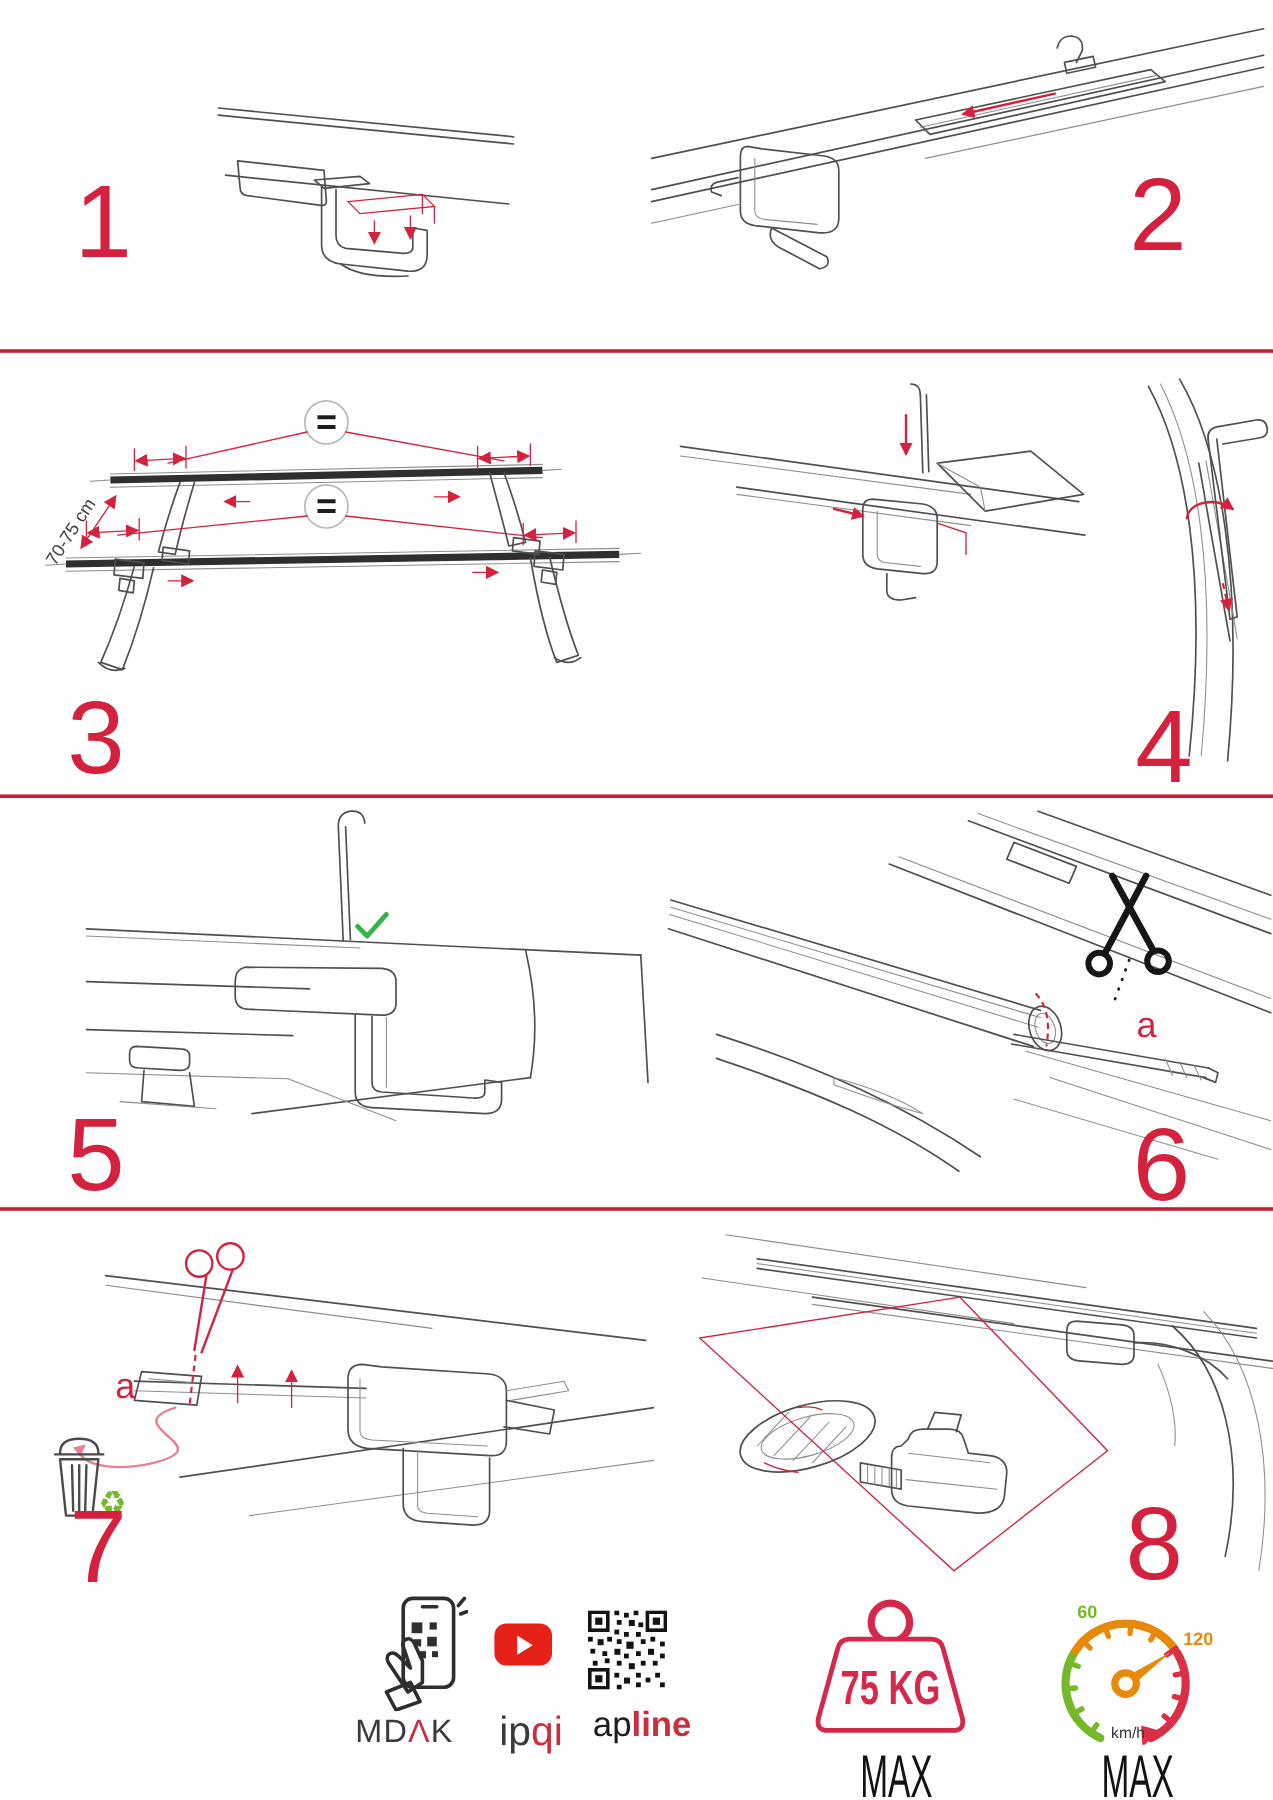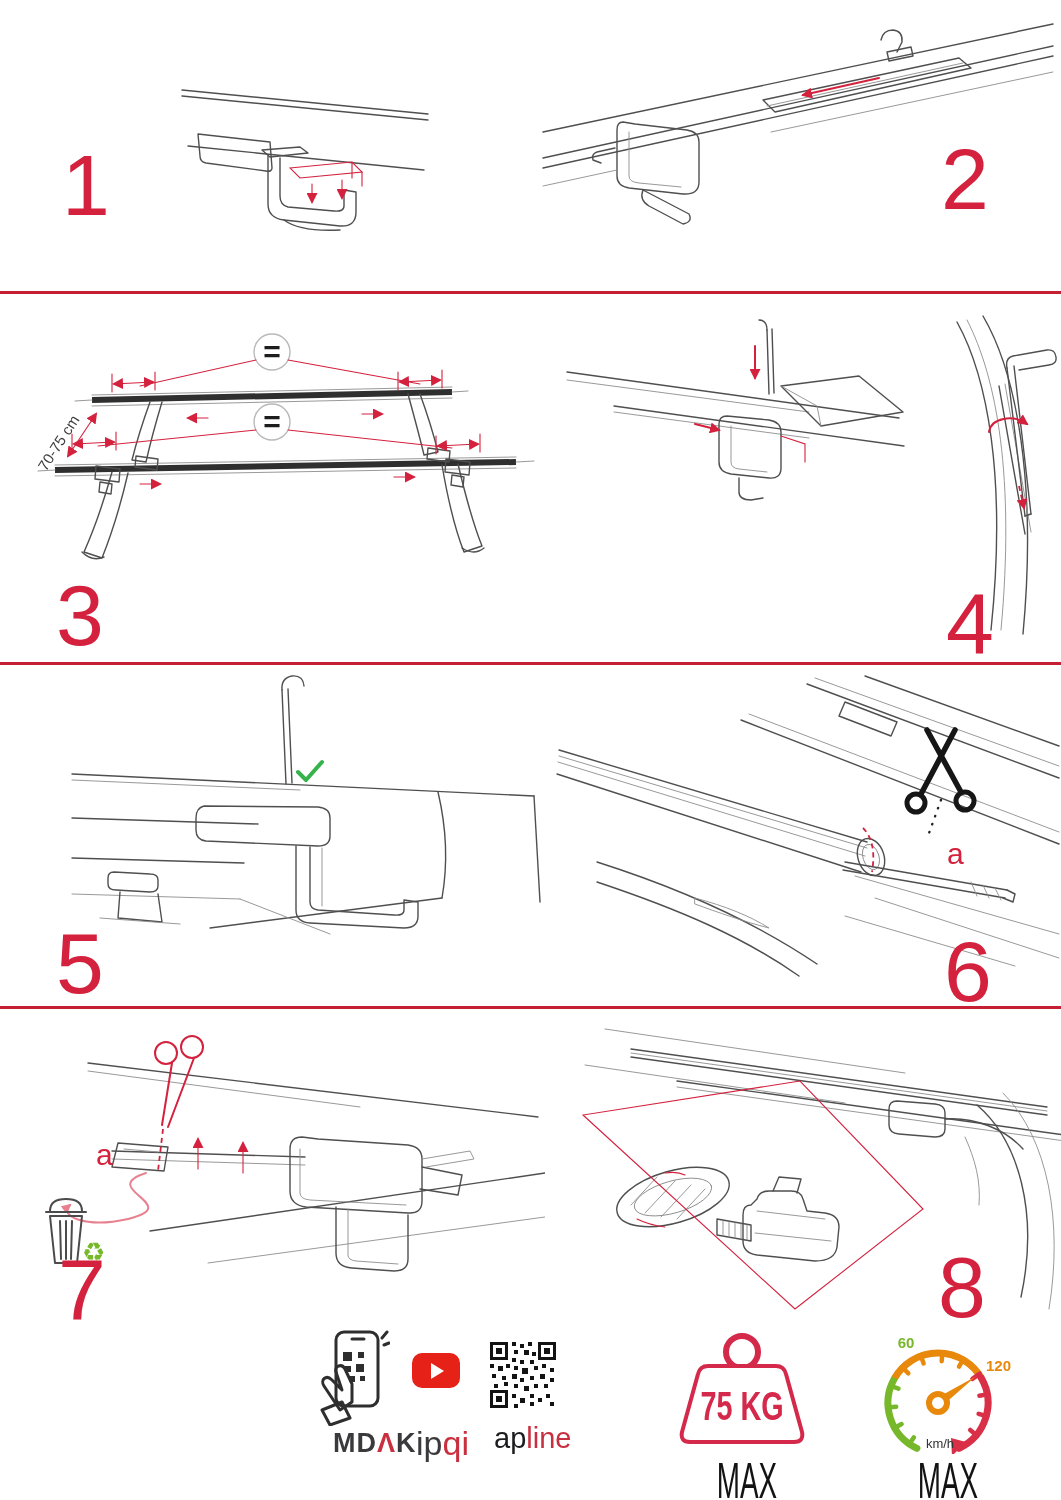--- a/index.html
+++ b/index.html
@@ -21,26 +21,26 @@
   .bin{fill:none;stroke:#4b4b4b;stroke-width:2;stroke-linecap:round;stroke-linejoin:round;}
   .grn{fill:none;stroke:#35b34a;stroke-width:4;stroke-linecap:round;stroke-linejoin:round;}
   svg text{font-family:"Liberation Sans",sans-serif;}
   
   .brandwrap{position:absolute;}
   .basic{display:inline-block;font-size:52px;font-weight:600;letter-spacing:6px;color:#322a9d;
          transform:scale(0.62,1.4);transform-origin:left top;white-space:nowrap;}
   .accpart{display:inline-block;font-size:31px;font-weight:700;letter-spacing:-1px;
            transform:scale(0.88,1.08);transform-origin:left top;white-space:nowrap;}
   .accpart .k{color:#2c2c2e}.accpart .r{color:#ce2b3d}
-  .mdak{position:absolute;font-size:27px;font-weight:700;letter-spacing:1px;color:#3a3a3c;white-space:nowrap;margin-left:37px;}
+  .mdak{position:absolute;font-size:27px;font-weight:400;letter-spacing:1px;color:#3a3a3c;white-space:nowrap;}
   .mdak .r{color:#c9303f}
   .ipqi{position:absolute;font-size:34px;font-weight:400;color:#3a3a3c;white-space:nowrap;}
   .ipqi .r{color:#c9303f}
   .apline{position:absolute;font-size:29px;white-space:nowrap;}
-  .apline .k{font-weight:400;color:#1c1c1e}.apline .r{font-weight:400;color:#c9303f}
+  .apline .k{font-weight:400;color:#1c1c1e}.apline .r{font-weight:700;color:#c9303f}
   .yt{position:absolute;left:412px;top:1353px;width:48px;height:35px;background:#e62117;border-radius:10px;
       display:flex;align-items:center;justify-content:center;}
   .yt .tri{width:0;height:0;border-left:13px solid #fff;border-top:8px solid transparent;border-bottom:8px solid transparent;margin-left:3px;}
   .maxlab{position:absolute;text-align:center;font-weight:500;color:#131313;}
   .maxlab span{display:inline-block;font-size:48px;transform:scale(0.58,1.05);transform-origin:center top;}
 </style>
 </head>
 <body>
 
 <svg width="0" height="0" style="position:absolute" aria-hidden="true">

